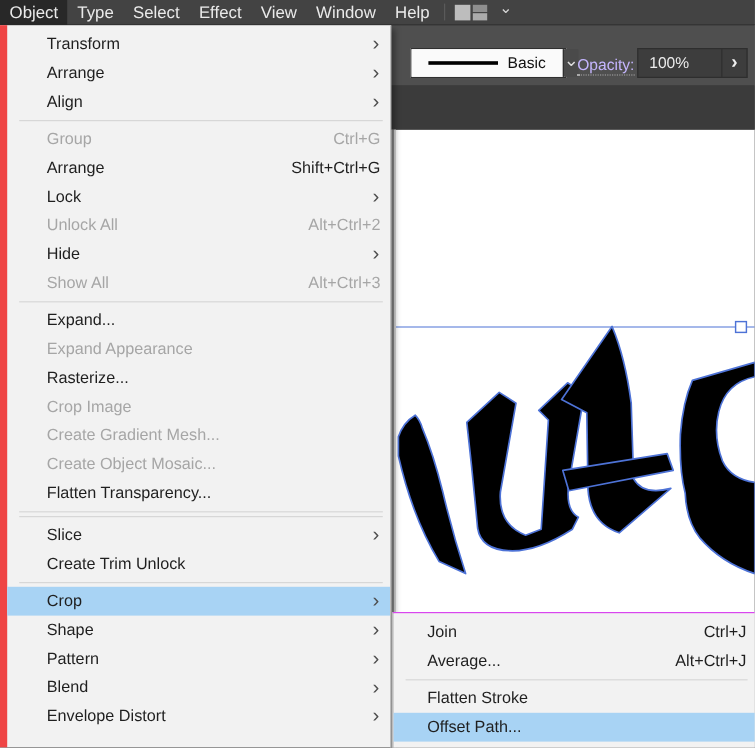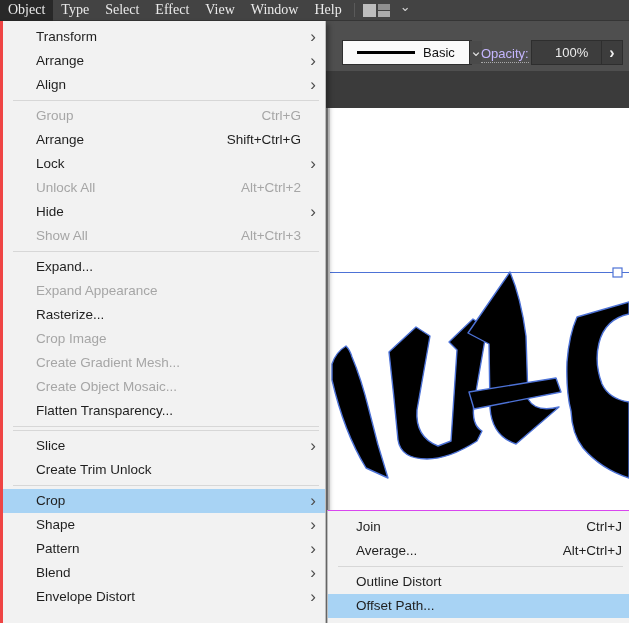--- a/index.html
+++ b/index.html
@@ -44,62 +44,62 @@
     text-align:center; font-size:15px; line-height:20px;
   }
   .opacity-label {
     position:absolute; left:155px; top:25px; font-size:13px; color:#c4b5fd;
     border-bottom:1px dotted #a9a9a9; padding-bottom:1px;
   }
   .opacity-box {
     position:absolute; left:205px; top:19px; width:92px; height:25px;
     background:#3d3d3d; border:1px solid #2e2e2e; display:flex; align-items:center;
   }
-  .opacity-box .val { flex:1; color:#ececec; font-size:13px; padding-left:23px; }
+  .opacity-box .val { flex:1; color:#ececec; font-size:13px; padding-left:9px; }
   .op-chev {
     width:21px; height:100%; border-left:1px solid #2e2e2e; color:#f0f0f0;
     font-size:16px; text-align:center; line-height:23px; font-weight:bold;
   }
   .below-bar { position:absolute; left:326px; top:71px; width:303px; height:37px; background:#3b3b3b; z-index:4; }
   
   .canvas {
     position:absolute; left:326px; top:108px; width:303px; height:515px;
     background:#ffffff; z-index:3;
   }
   .canvas-edge { position:absolute; left:326px; top:108px; width:4px; height:515px;
     background:linear-gradient(to right,#8f8f8f 0 2px,#d9d9d9 2px 4px); z-index:4; }
   .art { position:absolute; left:326px; top:108px; z-index:4; }
   
   .menu-panel {
     position:absolute; left:0; top:21px; width:326px; height:602px;
     background:#f2f2f2; z-index:40;
-    border-right:1px solid #bdbdbd; border-left:3px solid #ef4444;
+    border-right:1px solid #bdbdbd; border-left:6px solid #ef4444;
     box-shadow:3px 3px 5px rgba(0,0,0,.35);
     padding-top:4px; font-size:13.5px; color:#1f1f1f;
   }
   .submenu-panel {
     position:absolute; left:327px; top:510px; width:302px; height:130px;
     background:#f2f2f2; z-index:50;
     border-top:1px solid #d946ef; border-left:1px solid #bdbdbd;
     padding-top:4px; font-size:13.5px; color:#1f1f1f;
   }
   .mi { height:24px; line-height:24px; position:relative; padding-left:33px; cursor:default; }
   .submenu-panel .mi { padding-left:28px; }
-  .mi .sc { position:absolute; right:24px; }
+  .mi .sc { position:absolute; right:8px; }
   .submenu-panel .mi .sc { right:7px; }
   .mi .arr { position:absolute; right:9px; top:0; font-size:17px; color:#4e4e4e; }
   .mi.disabled, .mi.disabled .sc, .mi.disabled .arr { color:#a6a6a6; }
   .mi.hl { background:#a8d3f4; }
   .msep { height:1px; background:#d7d7d7; margin:3px 6px 3px 10px; }
 </style>
 </head>
 <body>
 
 <div class="menubar">
-  <div id="mb-items" style="display:flex;font-family:Liberation Serif, serif;">
+  <div id="mb-items" style="display:flex;">
       <div class="mb-item active">Object</div>
       <div class="mb-item">Type</div>
       <div class="mb-item">Select</div>
       <div class="mb-item">Effect</div>
       <div class="mb-item">View</div>
       <div class="mb-item">Window</div>
       <div class="mb-item">Help</div>
     </div>
   <div class="mb-sep"></div>
   <span class="ws-icon">
@@ -168,15 +168,15 @@
     <div class="mi"><span class="lbl">Shape</span><span class="arr">›</span></div>
     <div class="mi"><span class="lbl">Pattern</span><span class="arr">›</span></div>
     <div class="mi"><span class="lbl">Blend</span><span class="arr">›</span></div>
     <div class="mi"><span class="lbl">Envelope Distort</span><span class="arr">›</span></div>
   </div>
 
 <div class="submenu-panel" id="path-submenu">
     <div class="mi"><span class="lbl">Join</span><span class="sc">Ctrl+J</span></div>
     <div class="mi"><span class="lbl">Average...</span><span class="sc">Alt+Ctrl+J</span></div>
     <div class="msep"></div>
-    <div class="mi"><span class="lbl">Outline Distort</span></div>
+    <div class="mi"><span class="lbl">Flatten Stroke</span></div>
     <div class="mi hl"><span class="lbl">Offset Path...</span></div>
   </div>
 
 </body></html>

